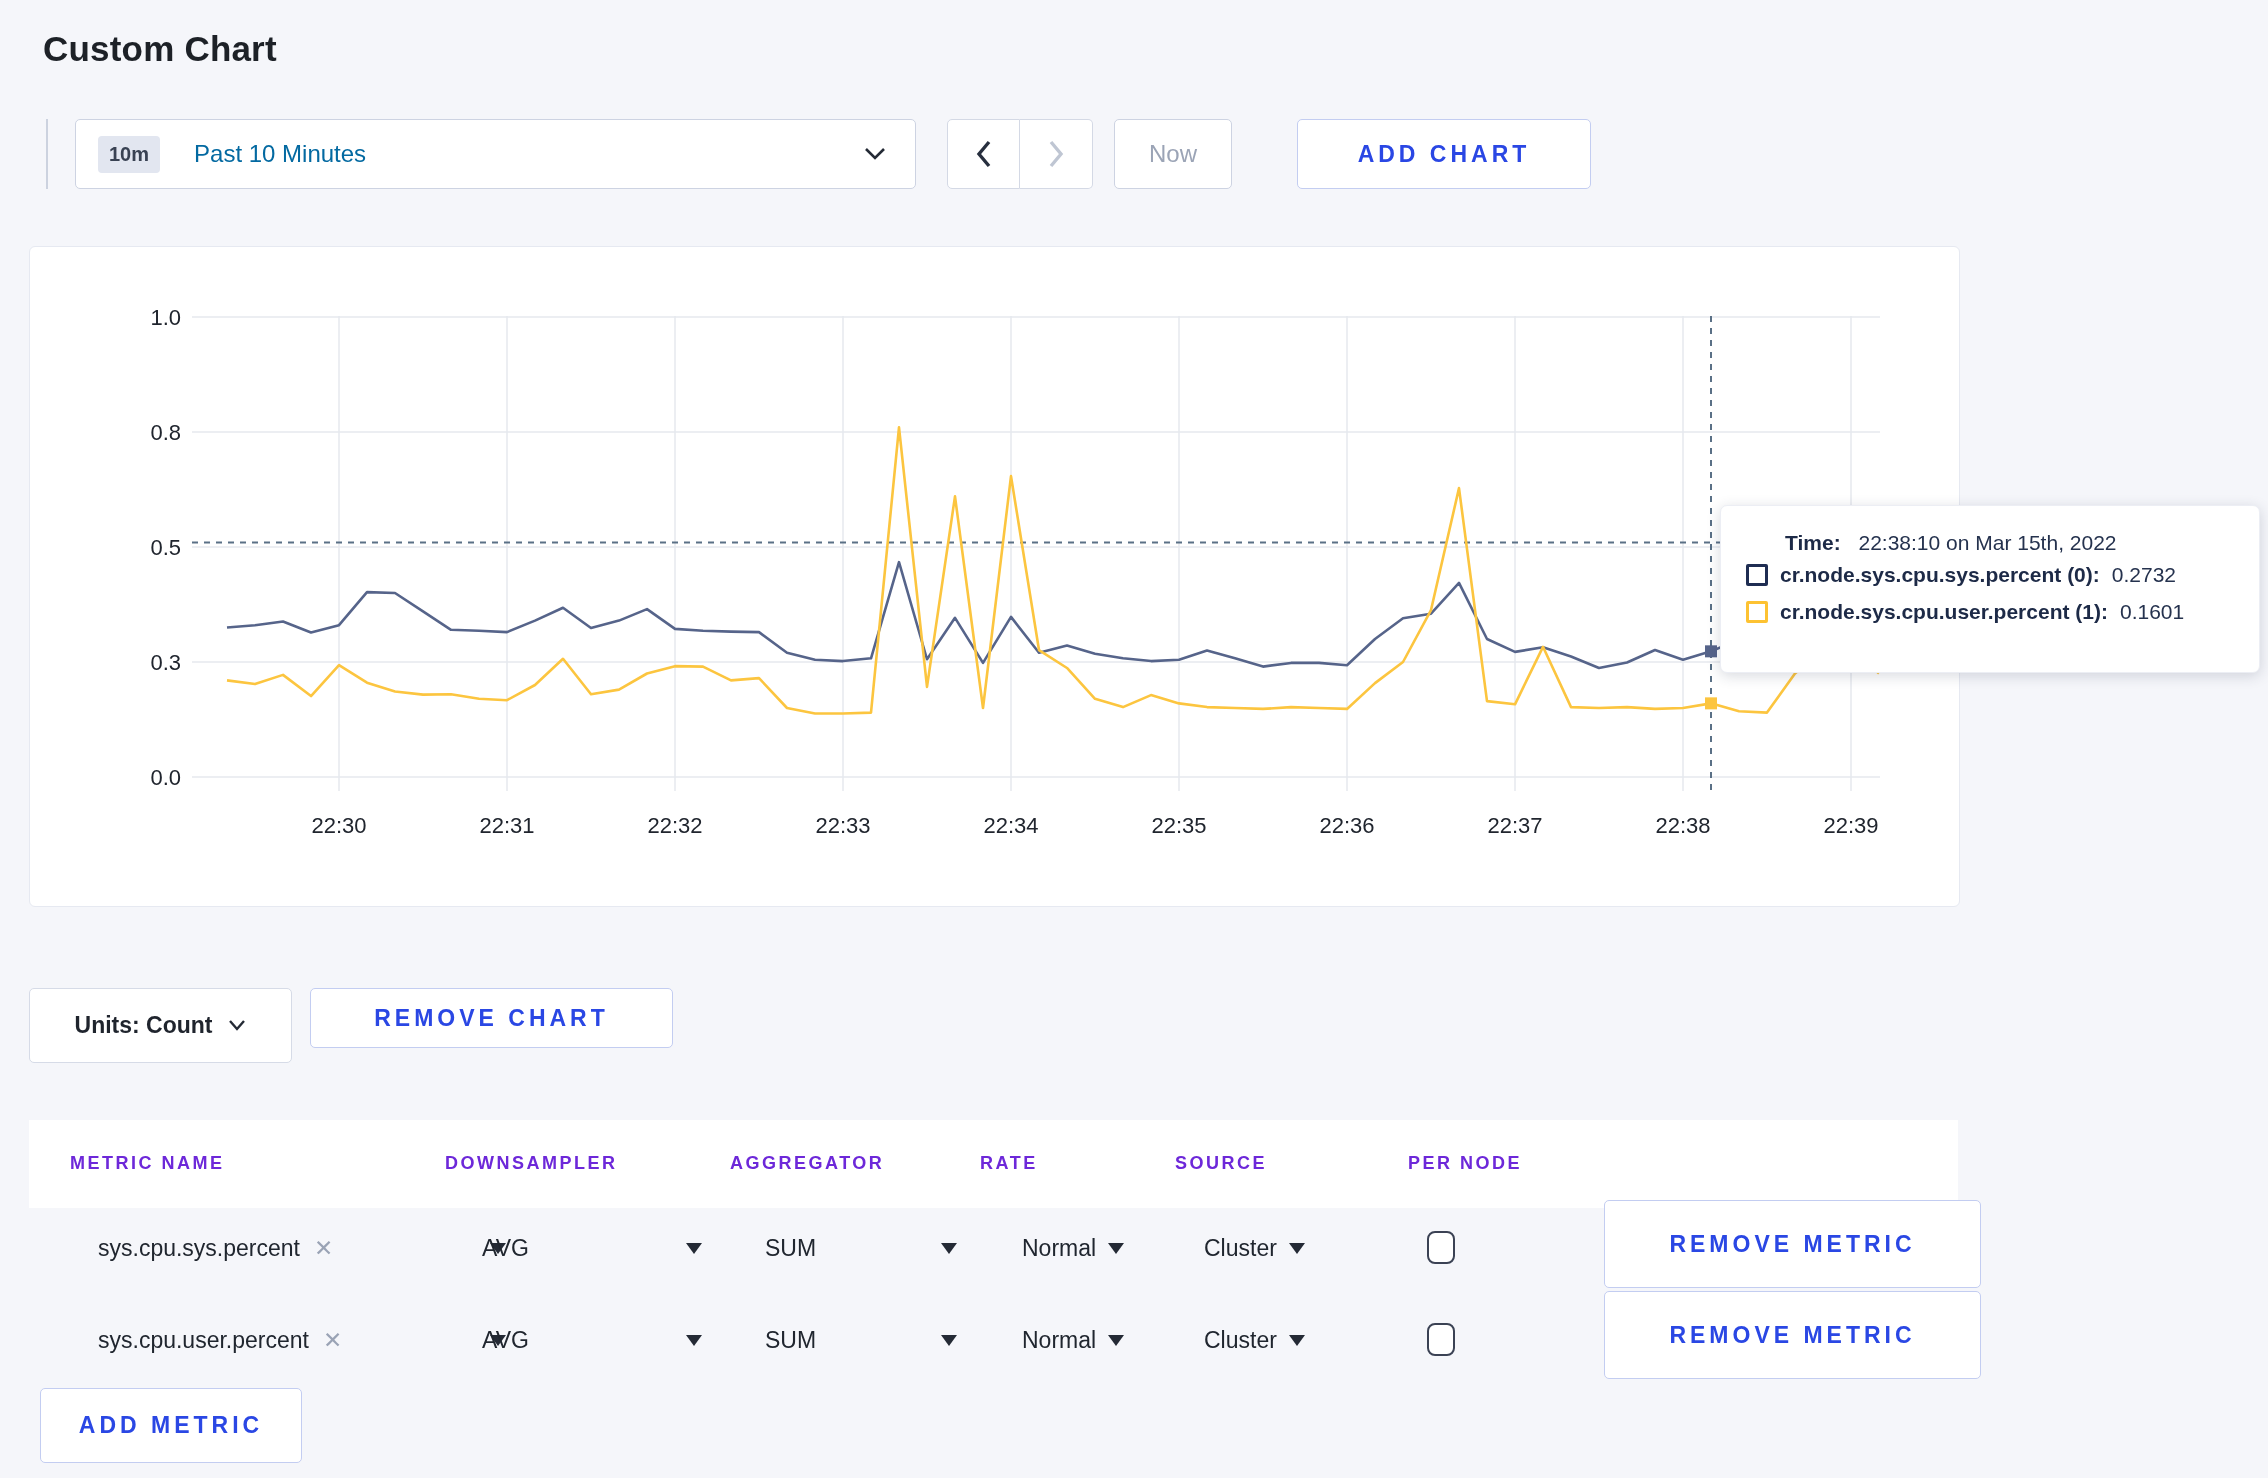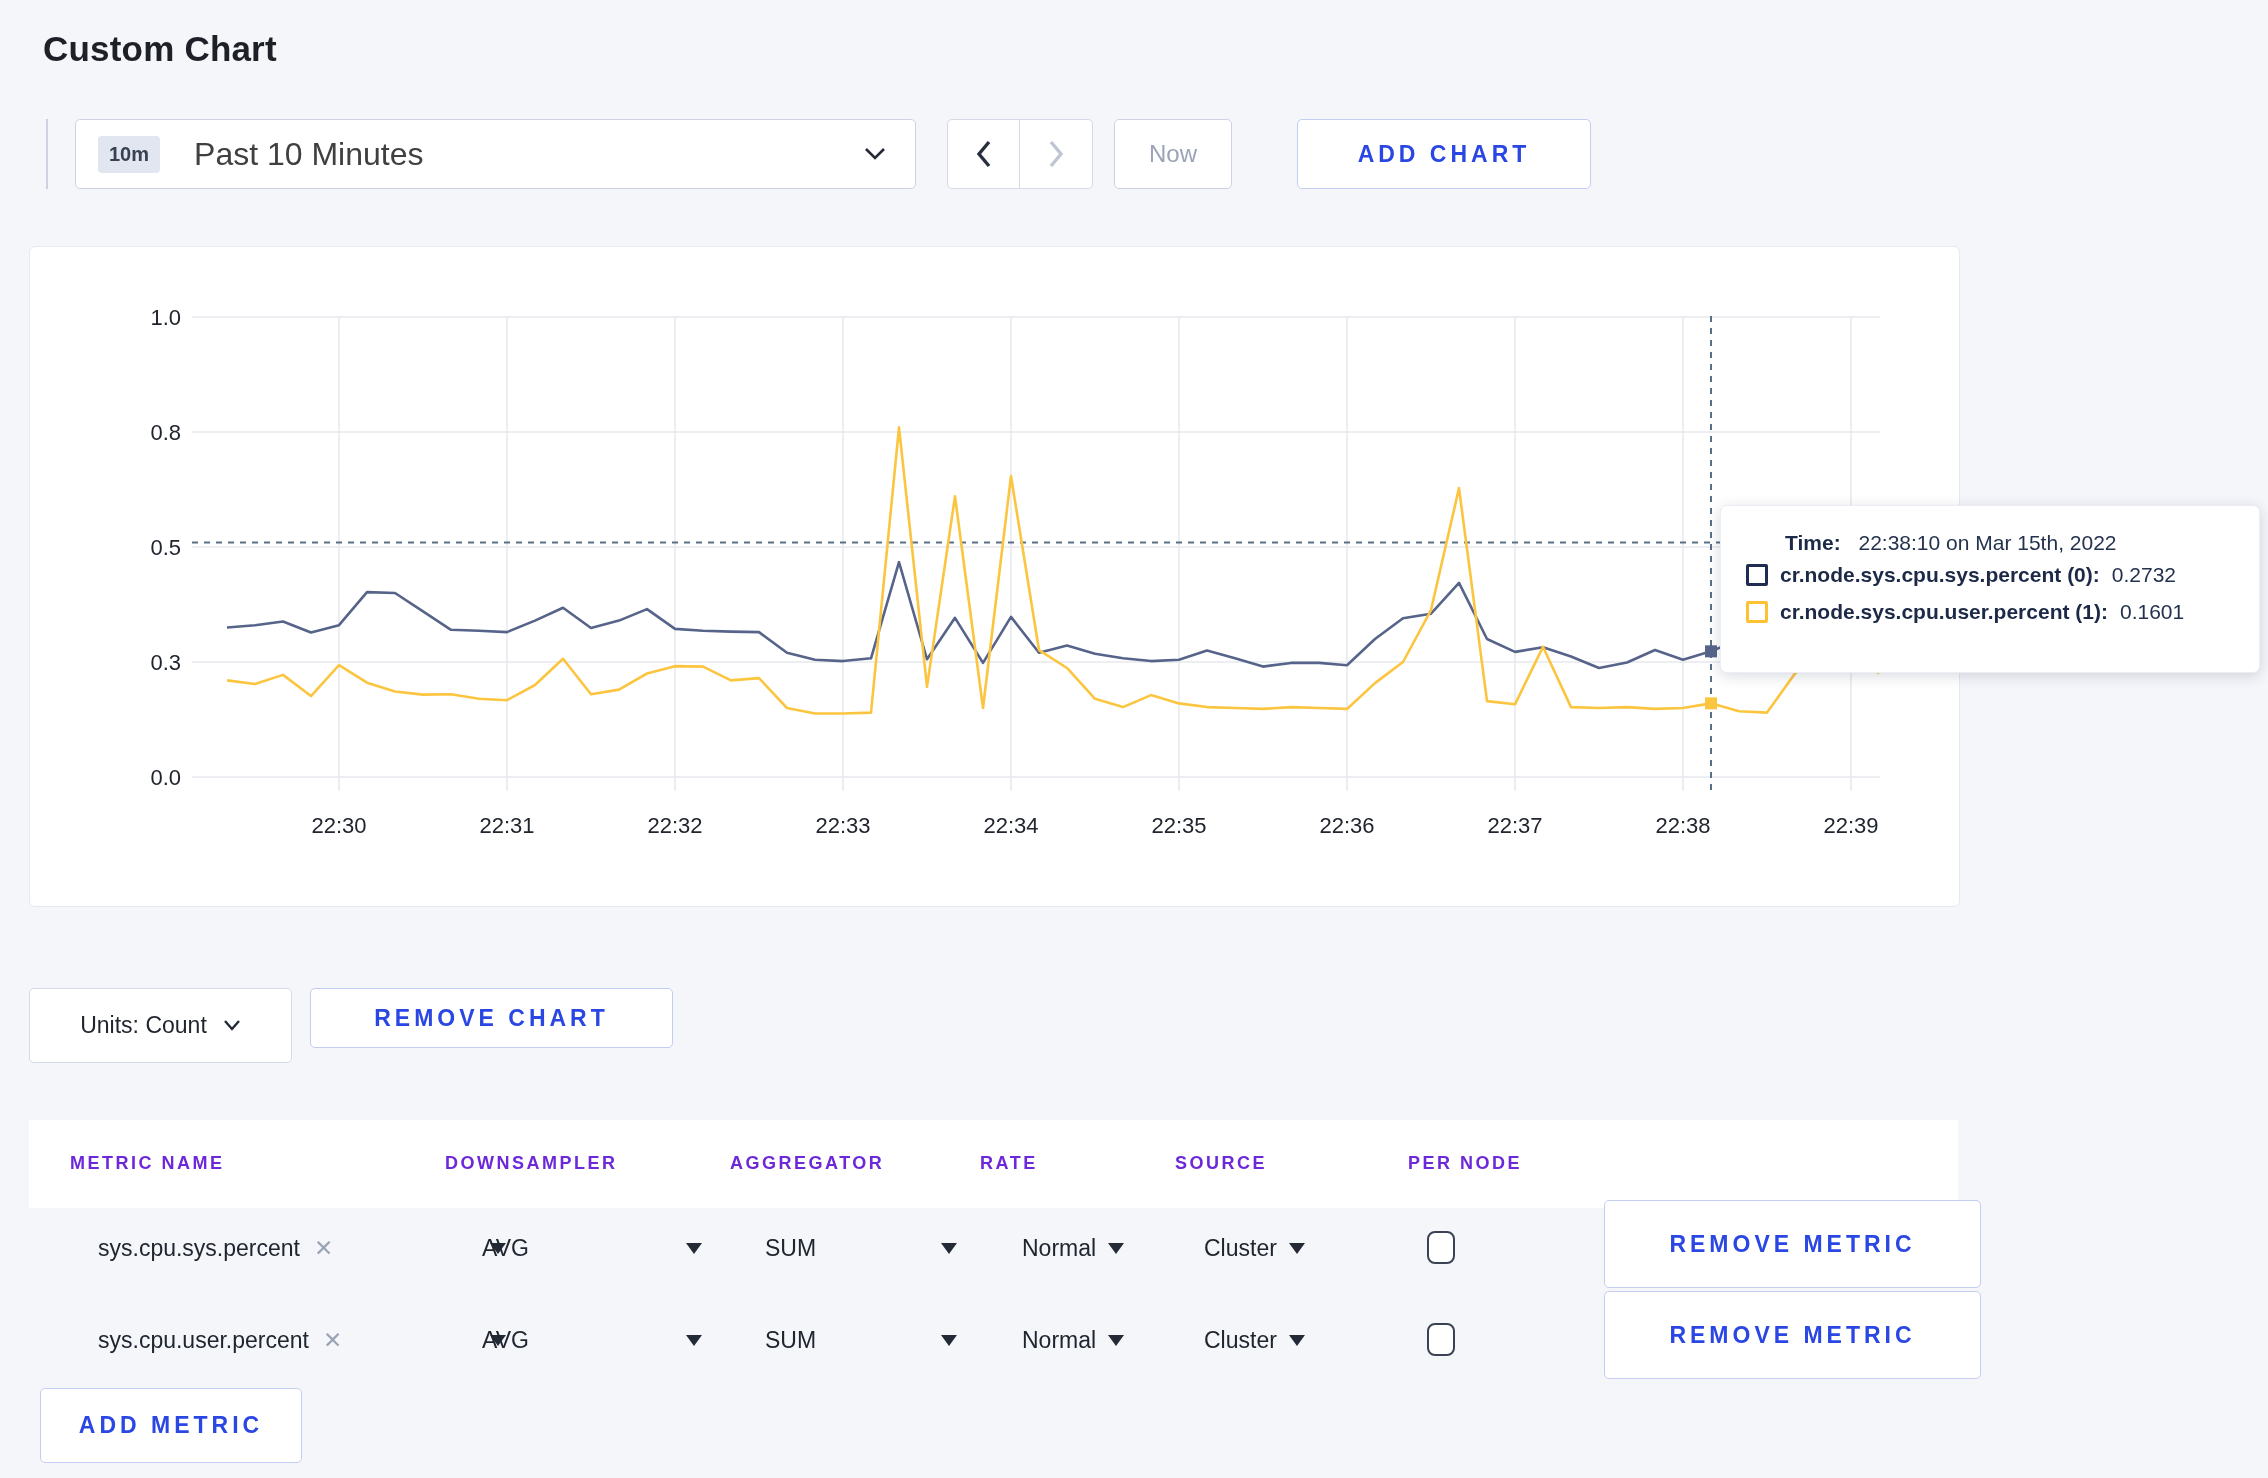--- a/index.html
+++ b/index.html
@@ -9,21 +9,21 @@
     font-family:"Liberation Sans", sans-serif;
     color:#242a35;
   }
   .abs{position:absolute;}
   
   .page-title{left:43px;top:6px;font-size:35px;font-weight:600;color:#1d2127;letter-spacing:.2px;}
   .toolbar-divider{left:46px;top:119px;width:2px;height:70px;background:#ccd2df;}
   .ctrl{box-sizing:border-box;height:70px;background:#fff;border:1.5px solid #cdd3e2;border-radius:5px;display:flex;align-items:center;}
   .time-dd{left:75px;top:119px;width:841px;padding:0 28px 0 22px;cursor:pointer;}
   .range-badge{background:#e2e6f0;color:#394253;font-weight:700;font-size:20px;border-radius:4px;padding:7px 11px;margin-right:34px;}
-  .range-label{font-size:32px;font-weight:500;color:#404040;}
+  .range-label{font-size:24px;font-weight:500;color:#0369a1;}
   .dd-spacer{flex:1;}
   .nav-group{left:947px;top:119px;width:146px;height:70px;display:flex;}
   .nav-btn{box-sizing:border-box;width:73px;height:70px;background:#fff;border:1.5px solid #d4d9e5;display:flex;align-items:center;justify-content:center;cursor:pointer;}
   .nav-btn.prev{border-radius:5px 0 0 5px;}
   .nav-btn.next{border-radius:0 5px 5px 0;border-left:none;}
   .now-btn{left:1114px;top:119px;width:118px;justify-content:center;color:#9ba4b6;font-size:24px;font-weight:500;cursor:default;}
   .blue-btn{box-sizing:border-box;background:#fff;border:1.5px solid #c3cdf1;border-radius:5px;
     color:#2a47e4;font-size:23px;font-weight:600;letter-spacing:4px;
     display:flex;align-items:center;justify-content:center;cursor:pointer;}
   .add-chart{left:1297px;top:119px;width:294px;height:70px;}
@@ -37,21 +37,21 @@
   
   .tooltip{left:1720px;top:505px;width:540px;height:168px;background:#fff;border:1px solid #eceef4;border-radius:7px;
     box-shadow:0 3px 14px rgba(40,50,80,.18);z-index:3;box-sizing:border-box;padding:25px 0 0 25px;font-size:21px;color:#1d2a47;}
   .tt-time{padding-left:39px;margin-bottom:8px;}
   .tt-label{font-weight:700;color:#1d2a47;}
   .tt-value{margin-left:12px;color:#25324e;}
   .tt-row{display:flex;align-items:center;margin-bottom:13px;}
   .swatch{width:16px;height:16px;border:3px solid;border-radius:2px;background:#fff;margin-right:12px;flex:0 0 auto;}
   
   .units-dd{left:29px;top:988px;width:263px;height:75px;justify-content:center;gap:16px;border-color:#d6dbe7;cursor:pointer;}
-  .units-label{font-size:23px;font-weight:400;color:#1f242d;}
+  .units-label{font-size:23px;font-weight:700;color:#1f242d;}
   .remove-chart{left:310px;top:988px;width:363px;height:60px;}
   
   .table-head{left:29px;top:1120px;width:1929px;height:88px;background:#fff;}
   .th{position:absolute;top:33px;font-size:18px;font-weight:700;letter-spacing:2.5px;color:#6d28d9;}
   .cell{position:absolute;display:flex;align-items:center;font-size:23px;color:#20262f;margin-left:36px;}
   .x-icon{color:#9aa3b5;font-size:23px;margin-left:14px;cursor:pointer;}
   .caret{width:0;height:0;border-left:8px solid transparent;border-right:8px solid transparent;border-top:11px solid #242a35;cursor:pointer;}
   .ml-auto{margin-left:auto;}
   .ml-10{margin-left:12px;}
   .checkbox{position:absolute;width:24px;height:29px;border:2.5px solid #3b4254;border-radius:8px;background:#fff;cursor:pointer;}

